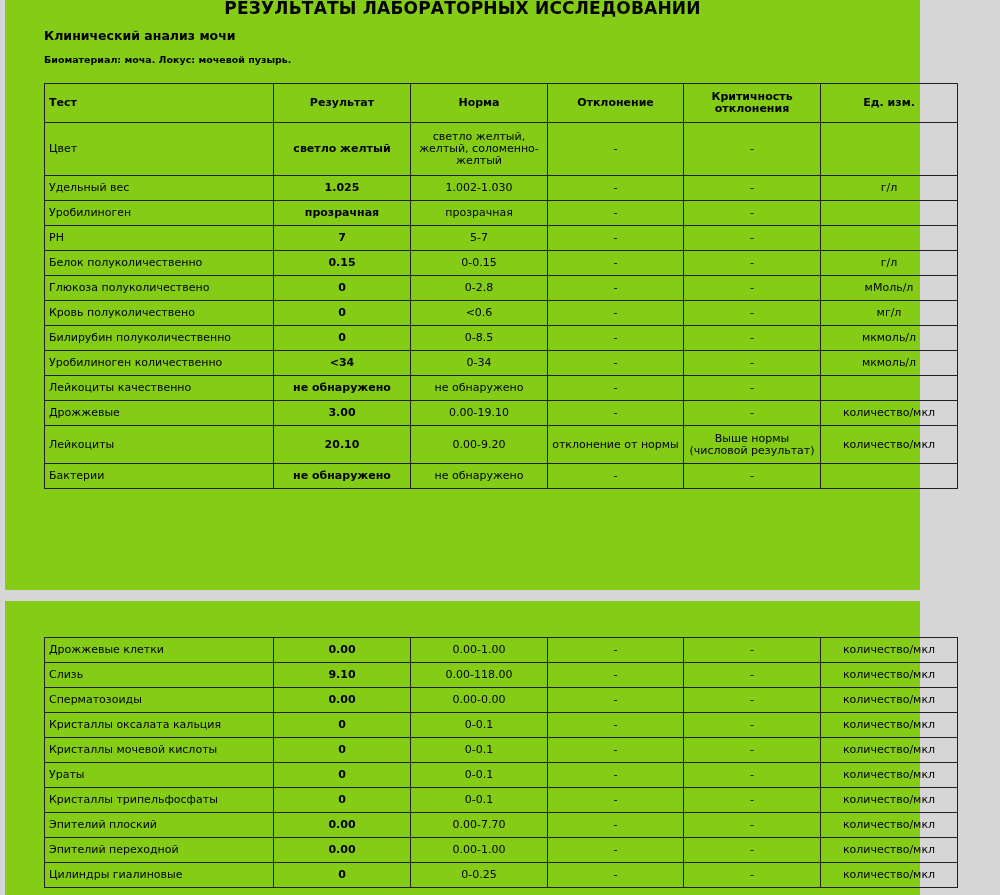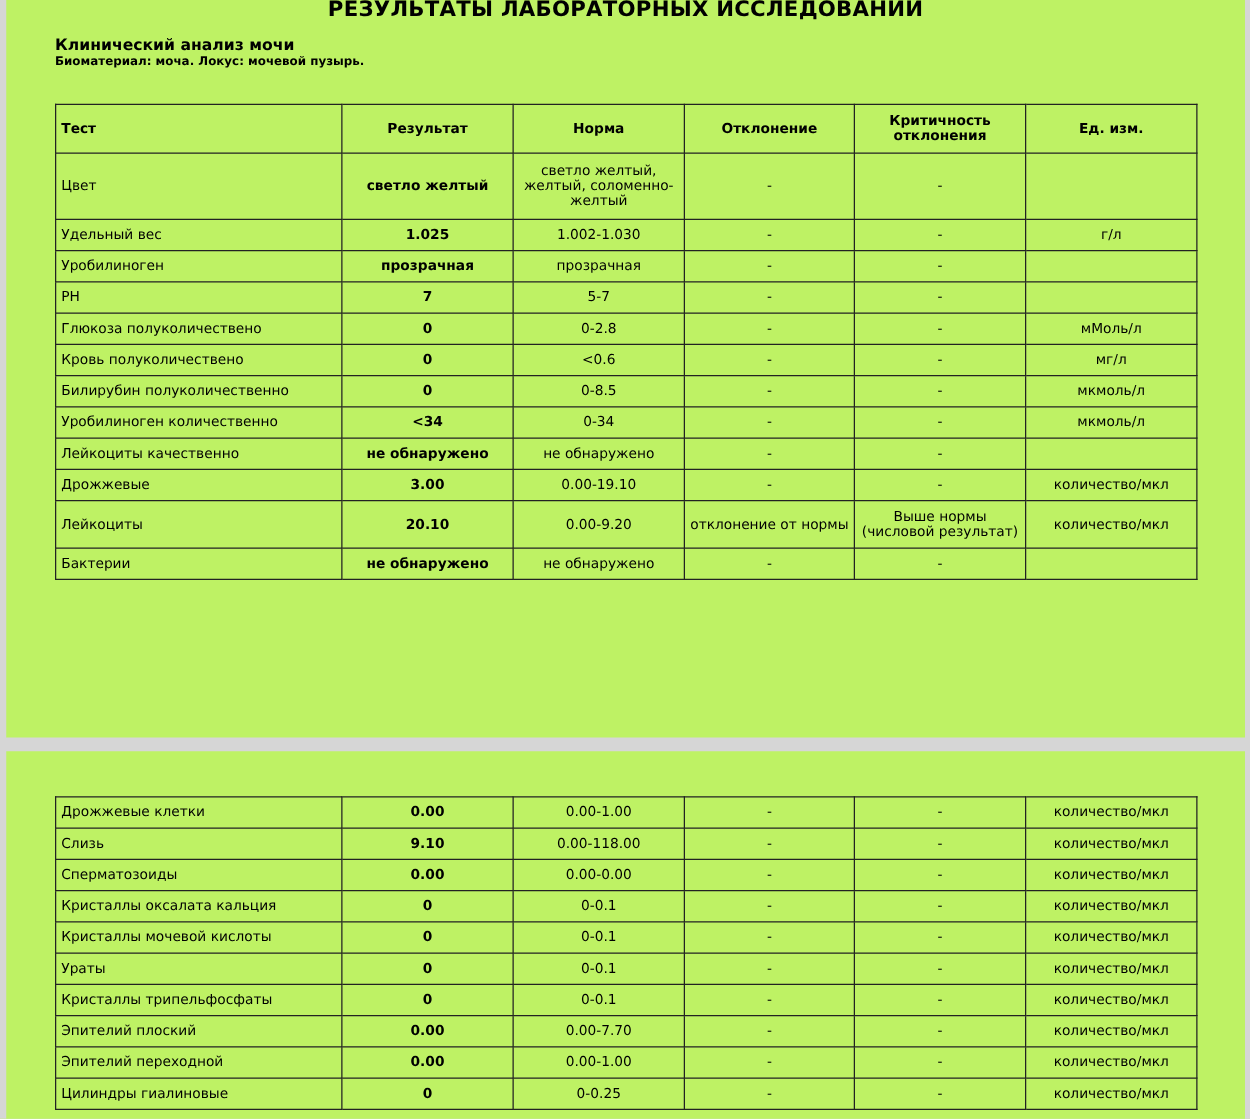--- a/index.html
+++ b/index.html
@@ -4,35 +4,35 @@
 <style>
   html, body { margin: 0; padding: 0; }
   body {
     width: 1000px; height: 895px; overflow: hidden;
     background: #d6d6d6;
     font-family: "DejaVu Sans", sans-serif;
     color: #000;
     position: relative;
   }
   .page {
-    position: absolute; left: 5px; width: 991px;
-    background: #bef264;
+    position: absolute; left: 5px; width: 915px;
+    background: #84cc16;
   }
   #page1 { top: 0; height: 590px; }
   #page2 { top: 601px; height: 300px; }
   .title {
     position: absolute; left: 0; right: 0; top: -2px;
     text-align: center; font-weight: bold; font-size: 17px; letter-spacing: 0.2px;
   }
   .subtitle {
     position: absolute; left: 39px; top: 28px;
     font-weight: bold; font-size: 12.5px;
   }
   .biomaterial {
-    position: absolute; left: 39px; top: 44px;
+    position: absolute; left: 39px; top: 54px;
     font-weight: bold; font-size: 9.5px;
   }
   table {
     position: absolute; left: 39px;
     border-collapse: collapse; table-layout: fixed;
     width: 913px;
     font-size: 11px;
   }
   #table1 { top: 83px; }
   #table2 { top: 36px; }
@@ -112,20 +112,28 @@
         </tr>
         <tr>
           <td class="col-test">PH</td>
           <td class="result">7</td>
           <td>5-7</td>
           <td>-</td>
           <td>-</td>
           <td></td>
         </tr>
         <tr>
+          <td class="col-test">Белок полуколичественно</td>
+          <td class="result">0.15</td>
+          <td>0-0.15</td>
+          <td>-</td>
+          <td>-</td>
+          <td>г/л</td>
+        </tr>
+        <tr>
           <td class="col-test">Глюкоза полуколичествено</td>
           <td class="result">0</td>
           <td>0-2.8</td>
           <td>-</td>
           <td>-</td>
           <td>мМоль/л</td>
         </tr>
         <tr>
           <td class="col-test">Кровь полуколичествено</td>
           <td class="result">0</td>

